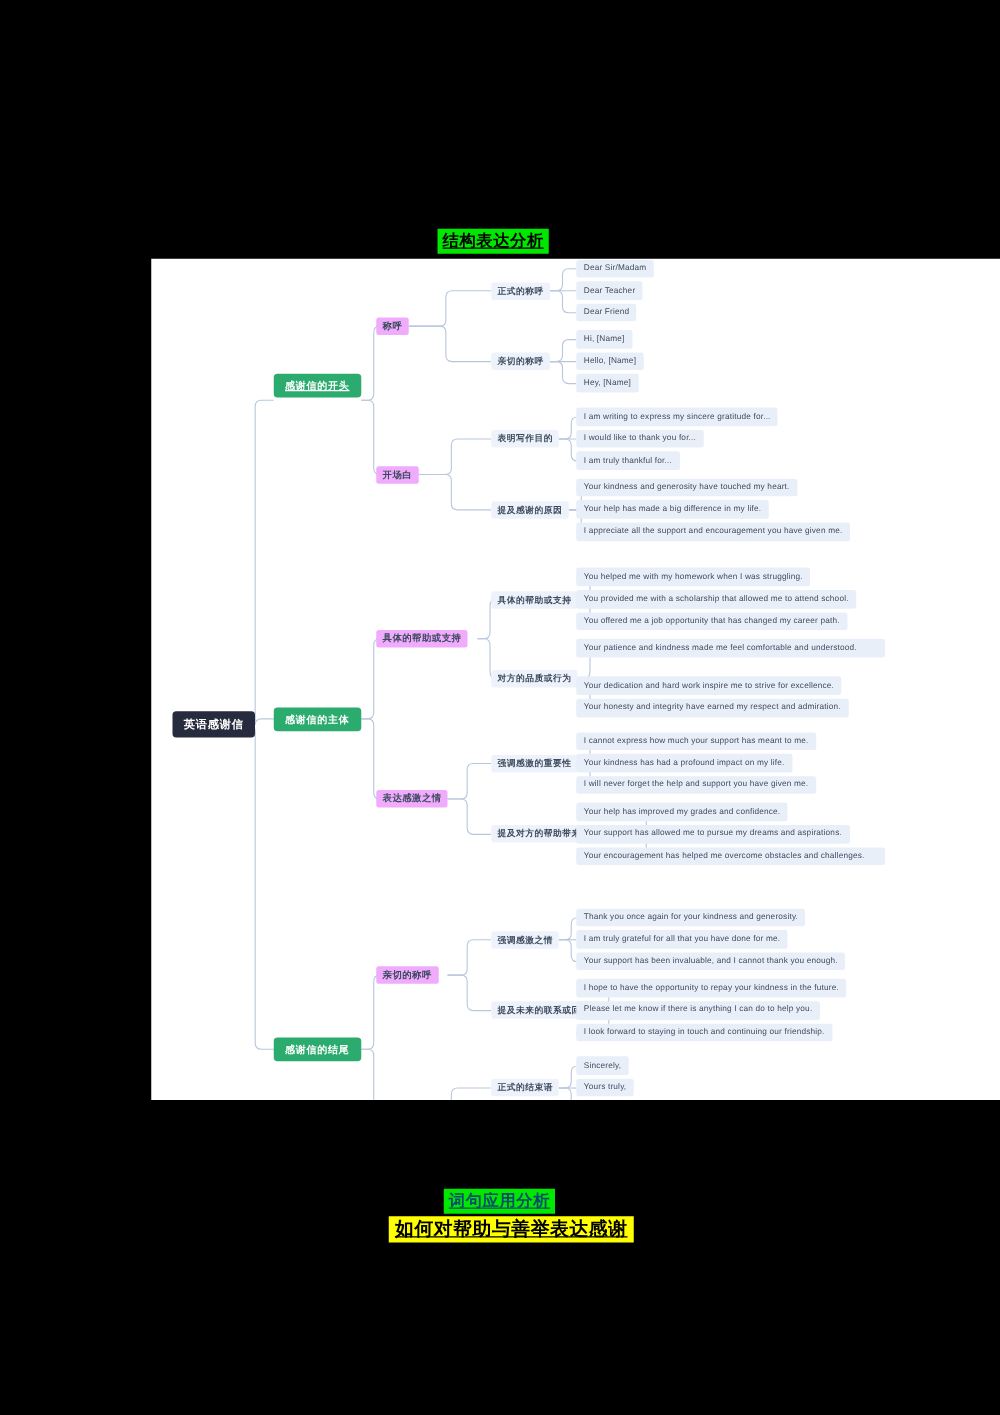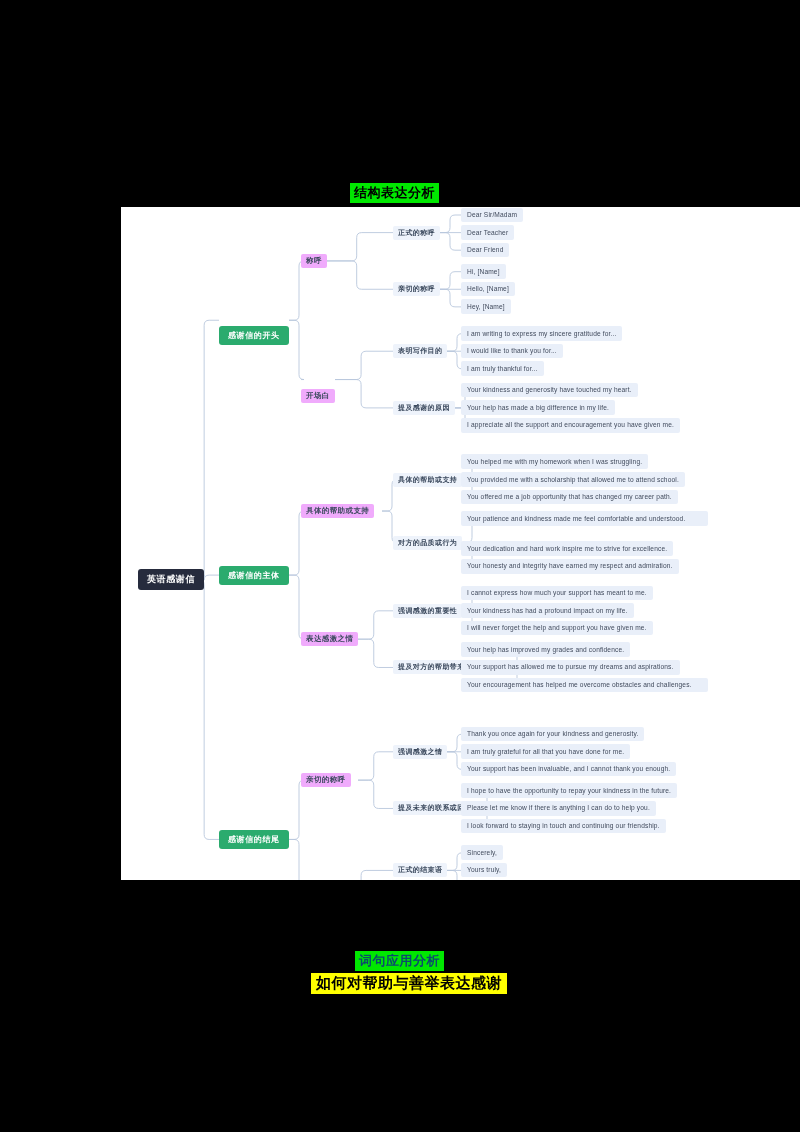--- a/index.html
+++ b/index.html
@@ -1,20 +1,20 @@
 <!DOCTYPE html>
 <html><head>
 <meta charset="utf-8">
 <style>
   html,body{margin:0;padding:0;background:#000;}
   body{width:800px;height:1132px;position:relative;overflow:hidden;
        font-family:"Liberation Sans","DejaVu Sans",sans-serif;}
 
   
-  .banner{position:absolute;white-space:nowrap;font-weight:700;letter-spacing:.5px;}
+  .banner{position:absolute;white-space:nowrap;font-weight:700;letter-spacing:.5px;text-decoration:underline;}
   #banner-top{left:350px;top:183px;font-size:13px;color:#000;background:#00e800;padding:1px 4px;}
   #banner-mid{left:355px;top:951px;font-size:13px;color:#0c4a6e;background:#00e800;padding:1px 4px;}
   #banner-bottom{left:311px;top:973px;font-size:15px;color:#000;background:#ffff00;padding:1px 5px;}
 
   
   #canvas{position:absolute;left:121px;top:207px;width:679px;height:673px;background:#ffffff;overflow:hidden;}
   #wires{position:absolute;left:0;top:0;width:679px;height:673px;}
 
   
   .node{position:absolute;box-sizing:border-box;white-space:nowrap;}
@@ -95,31 +95,31 @@
       <path d="M214,691.76 L235.1,691.76 Q240.1,691.76 240.1,686.76 L240.1,668.424 Q240.1,663.424 245.1,663.424 L272,663.424" fill="none" stroke="#b9c7dd" stroke-width="0.9"></path>
       <path d="M326,663.424 L331,663.424 Q336,663.424 336,658.424 L336,650.824 Q336,645.824 341,645.824 L340,645.824" fill="none" stroke="#b9c7dd" stroke-width="0.9"></path>
       <path d="M326,663.424 L340,663.424" fill="none" stroke="#b9c7dd" stroke-width="0.9"></path>
       <path d="M326,663.424 L331,663.424 Q336,663.424 336,668.424 L336,676.024 Q336,681.024 341,681.024 L340,681.024" fill="none" stroke="#b9c7dd" stroke-width="0.9"></path>
       <path d="M214,691.76 L235.1,691.76 Q240.1,691.76 240.1,696.76 L240.1,715.096 Q240.1,720.096 245.1,720.096 L272,720.096" fill="none" stroke="#b9c7dd" stroke-width="0.9"></path>
       <path d="M326,720.096 L331,720.096 Q336,720.096 336,715.096 L336,707.496 Q336,702.496 341,702.496 L340,702.496" fill="none" stroke="#b9c7dd" stroke-width="0.9"></path>
       <path d="M326,720.096 L340,720.096" fill="none" stroke="#b9c7dd" stroke-width="0.9"></path>
       <path d="M326,720.096 L331,720.096 Q336,720.096 336,725.096 L336,732.6959999999999 Q336,737.6959999999999 341,737.6959999999999 L340,737.6959999999999" fill="none" stroke="#b9c7dd" stroke-width="0.9"></path>
     </svg>
 <div class="node root" style="left: 5px; top: 362.348px; margin-left: 12px;">英语感谢信</div>
-    <div class="node lvl1" style="left: 98px; top: 119px;">感谢信的开头</div>
+    <div class="node lvl1" style="left: 98px; top: 92px; text-decoration: underline;">感谢信的开头</div>
     <div class="node lvl2" style="left: 180px; top: 46.936px;">称呼</div>
     <div class="node lvl3" style="left: 272px; top: 18.6px;">正式的称呼</div>
     <div class="node leaf" style="left: 340px; top: 0.5px;">Dear Sir/Madam</div>
     <div class="node leaf" style="left: 340px; top: 18.1px;">Dear Teacher</div>
     <div class="node leaf" style="left: 340px; top: 35.7px;">Dear Friend</div>
     <div class="node lvl3" style="left: 272px; top: 75.272px;">亲切的称呼</div>
     <div class="node leaf" style="left: 340px; top: 57.172px;">Hi, [Name]</div>
     <div class="node leaf" style="left: 340px; top: 74.772px;">Hello, [Name]</div>
     <div class="node leaf" style="left: 340px; top: 92.372px;">Hey, [Name]</div>
-    <div class="node lvl2" style="left: 180px; top: 165.56px; margin-top: 16px;">开场白</div>
+    <div class="node lvl2" style="left: 180px; top: 165.56px;">开场白</div>
     <div class="node lvl3" style="left: 272px; top: 137.224px;">表明写作目的</div>
     <div class="node leaf" style="left: 340px; top: 119.124px;">I am writing to express my sincere gratitude for...</div>
     <div class="node leaf" style="left: 340px; top: 136.724px;">I would like to thank you for...</div>
     <div class="node leaf" style="left: 340px; top: 154.324px;">I am truly thankful for...</div>
     <div class="node lvl3" style="left: 272px; top: 193.896px;">提及感谢的原因</div>
     <div class="node leaf" style="left: 340px; top: 175.796px;">Your kindness and generosity have touched my heart.</div>
     <div class="node leaf" style="left: 340px; top: 193.396px;">Your help has made a big difference in my life.</div>
     <div class="node leaf" style="left: 340px; top: 210.996px;">I appreciate all the support and encouragement you have given me.</div>
     <div class="node lvl1" style="left: 98px; top: 358.596px;">感谢信的主体</div>
     <div class="node lvl2" style="left: 180px; top: 297.032px;">具体的帮助或支持</div>

